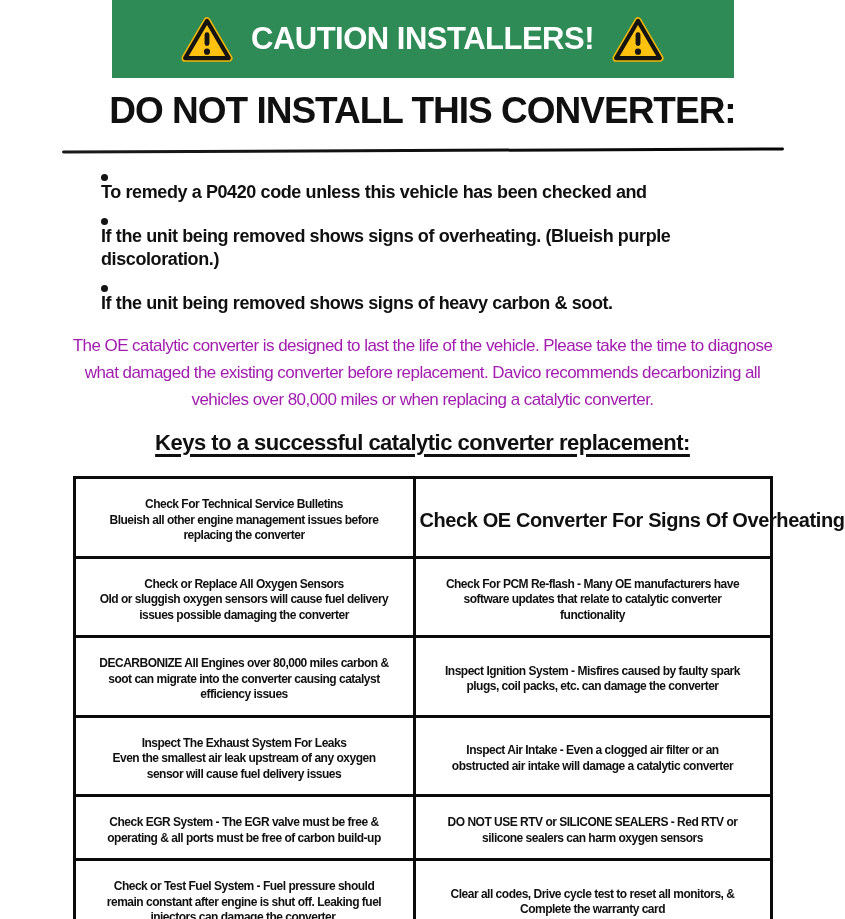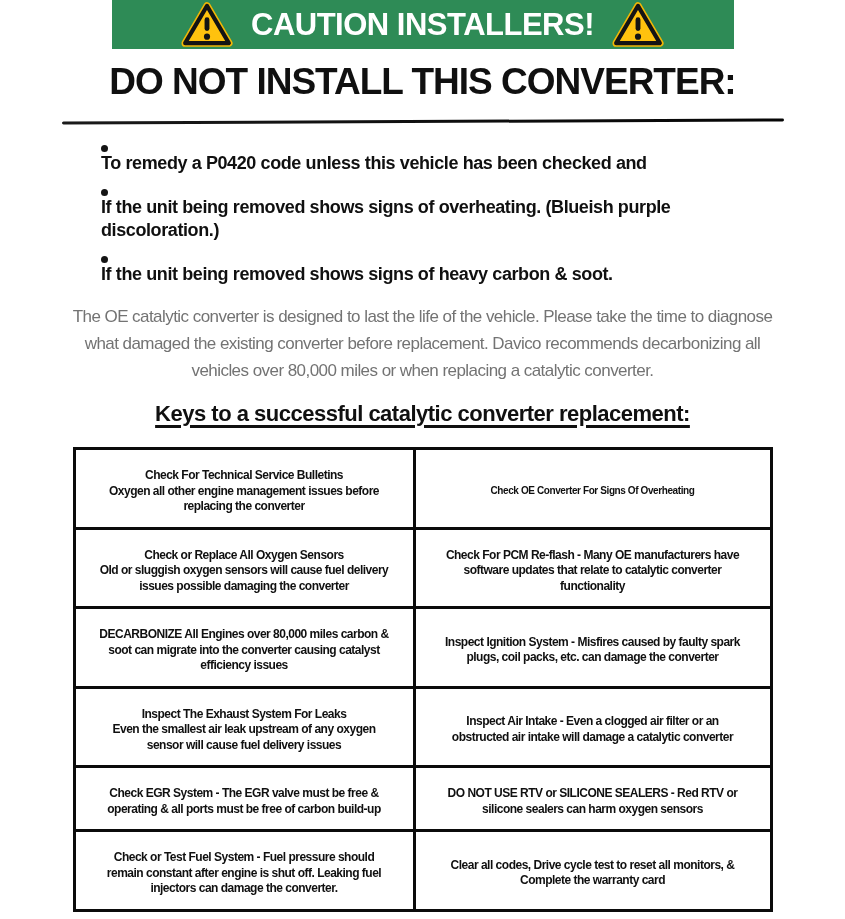--- a/index.html
+++ b/index.html
@@ -11,21 +11,21 @@
   *{box-sizing:border-box;margin:0;padding:0;}
   html,body{width:845px;height:919px;}
   body{
     background:#ffffff;
     font-family:"Liberation Sans", sans-serif;
     color:var(--ink);
     overflow:hidden;
   }
   
   .banner{
-    width:622px;height:49px;margin:0 auto;
+    width:622px;height:78px;margin:0 auto;
     background:var(--green);
     display:flex;align-items:center;justify-content:center;gap:18px;
   }
   .banner-text{
     color:#ffffff;font-weight:bold;font-size:31px;letter-spacing:-0.5px;
     white-space:nowrap;
   }
   .warn-icon{width:52px;height:47px;display:block;}
   
   .title{
@@ -48,21 +48,21 @@
   .bullets li{
     display:flex;margin-bottom:5px;flex-direction:column;
   }
   .bullet-dot{
     width:7px;height:7px;border-radius:50%;background:#141414;
     margin:8px 17px 0 0;flex:0 0 auto;
   }
   .bullet-lines{font-size:18px;font-weight:bold;letter-spacing:-0.4px;line-height:23.5px;}
   
   .paragraph{
-    margin-top:17px;text-align:center;color:#737373;
+    margin-top:17px;text-align:center;color:#a21caf;
     font-size:17px;letter-spacing:-0.55px;line-height:27px;
   }
   
   .keys-heading{
     margin-top:15px;text-align:center;
     font-size:22px;font-weight:bold;letter-spacing:-0.5px;line-height:30px;
     text-decoration:underline;
     text-decoration-thickness:2.5px;
     text-underline-offset:4px;
   }
@@ -76,21 +76,21 @@
     text-align:center;vertical-align:middle;
     padding:18px 4px 12px 4px;
   }
   table.keys col.left{width:340px;}
   table.keys col.right{width:357px;}
   .cell-line{
     font-size:12px;font-weight:bold;letter-spacing:-0.5px;line-height:15.5px;
     white-space:nowrap;
   }
   td.cell-lg .cell-line{
-    font-size:10px;line-height:18px;letter-spacing:-0.4px;
+    font-size:20px;line-height:18px;letter-spacing:-0.4px;
   }
 </style>
 </head>
 <body>
 
 <div class="banner">
   <svg class="warn-icon" viewBox="0 0 64 58" aria-hidden="true">
     <path d="M32 6 L59 52 L5 52 Z" fill="#FFC20E" stroke="#F2B705" stroke-width="9" stroke-linejoin="round"></path>
     <path d="M32 6 L59 52 L5 52 Z" fill="#FFC20E" stroke="#141414" stroke-width="5" stroke-linejoin="round"></path>
     <rect x="29" y="20" width="6" height="17" rx="3" fill="#141414"></rect>
@@ -141,21 +141,21 @@
 
 <table class="keys">
   <colgroup>
       <col class="left">
       <col class="right">
     </colgroup>
   <tbody id="keys-tbody">
       <tr>
         <td style="height: 76px;">
           <div class="cell-line">Check For Technical Service Bulletins</div>
-          <div class="cell-line">Oxygen all other engine management issues before</div>
+          <div class="cell-line">Blueish all other engine management issues before</div>
           <div class="cell-line">replacing the converter</div>
         </td>
         <td class="cell-lg" style="height: 76px;">
           <div class="cell-line">Check OE Converter For Signs Of Overheating</div>
         </td>
       </tr>
       <tr>
         <td style="height: 78px;">
           <div class="cell-line">Check or Replace All Oxygen Sensors</div>
           <div class="cell-line">Old or sluggish oxygen sensors will cause fuel delivery</div>

